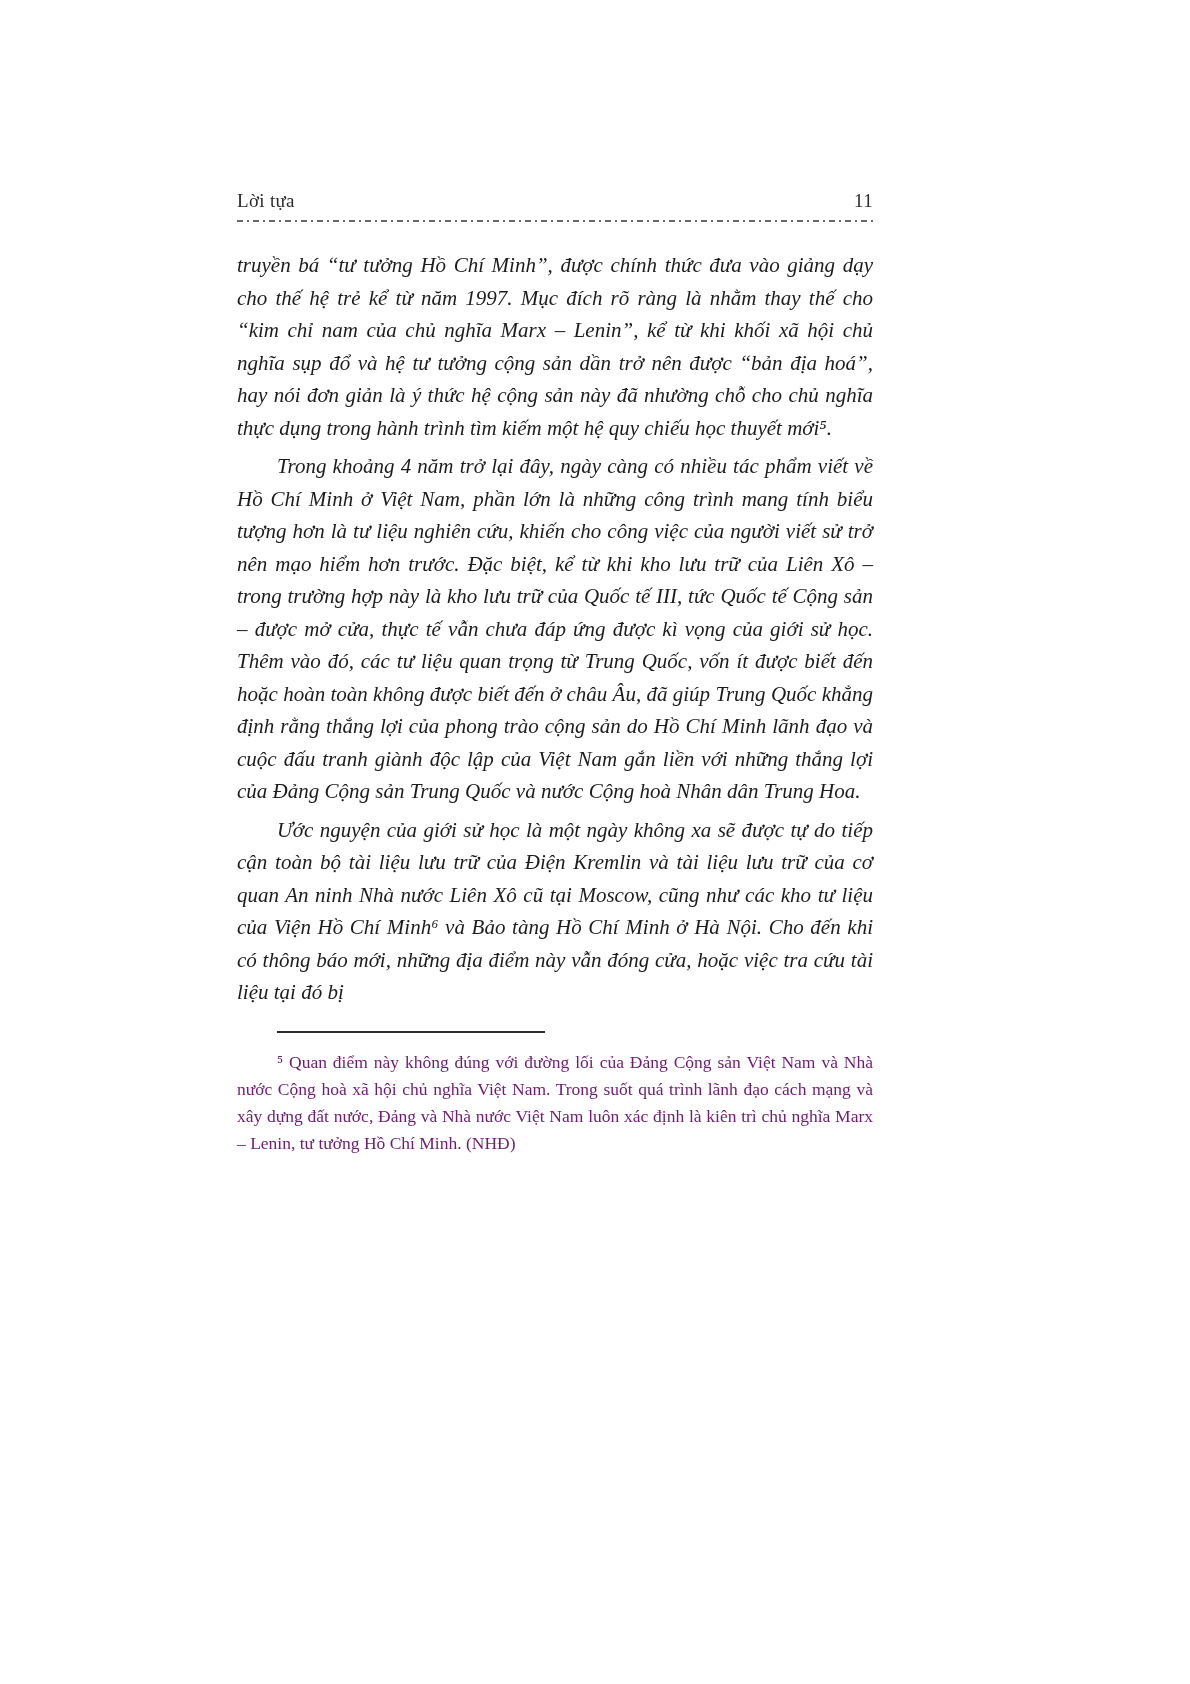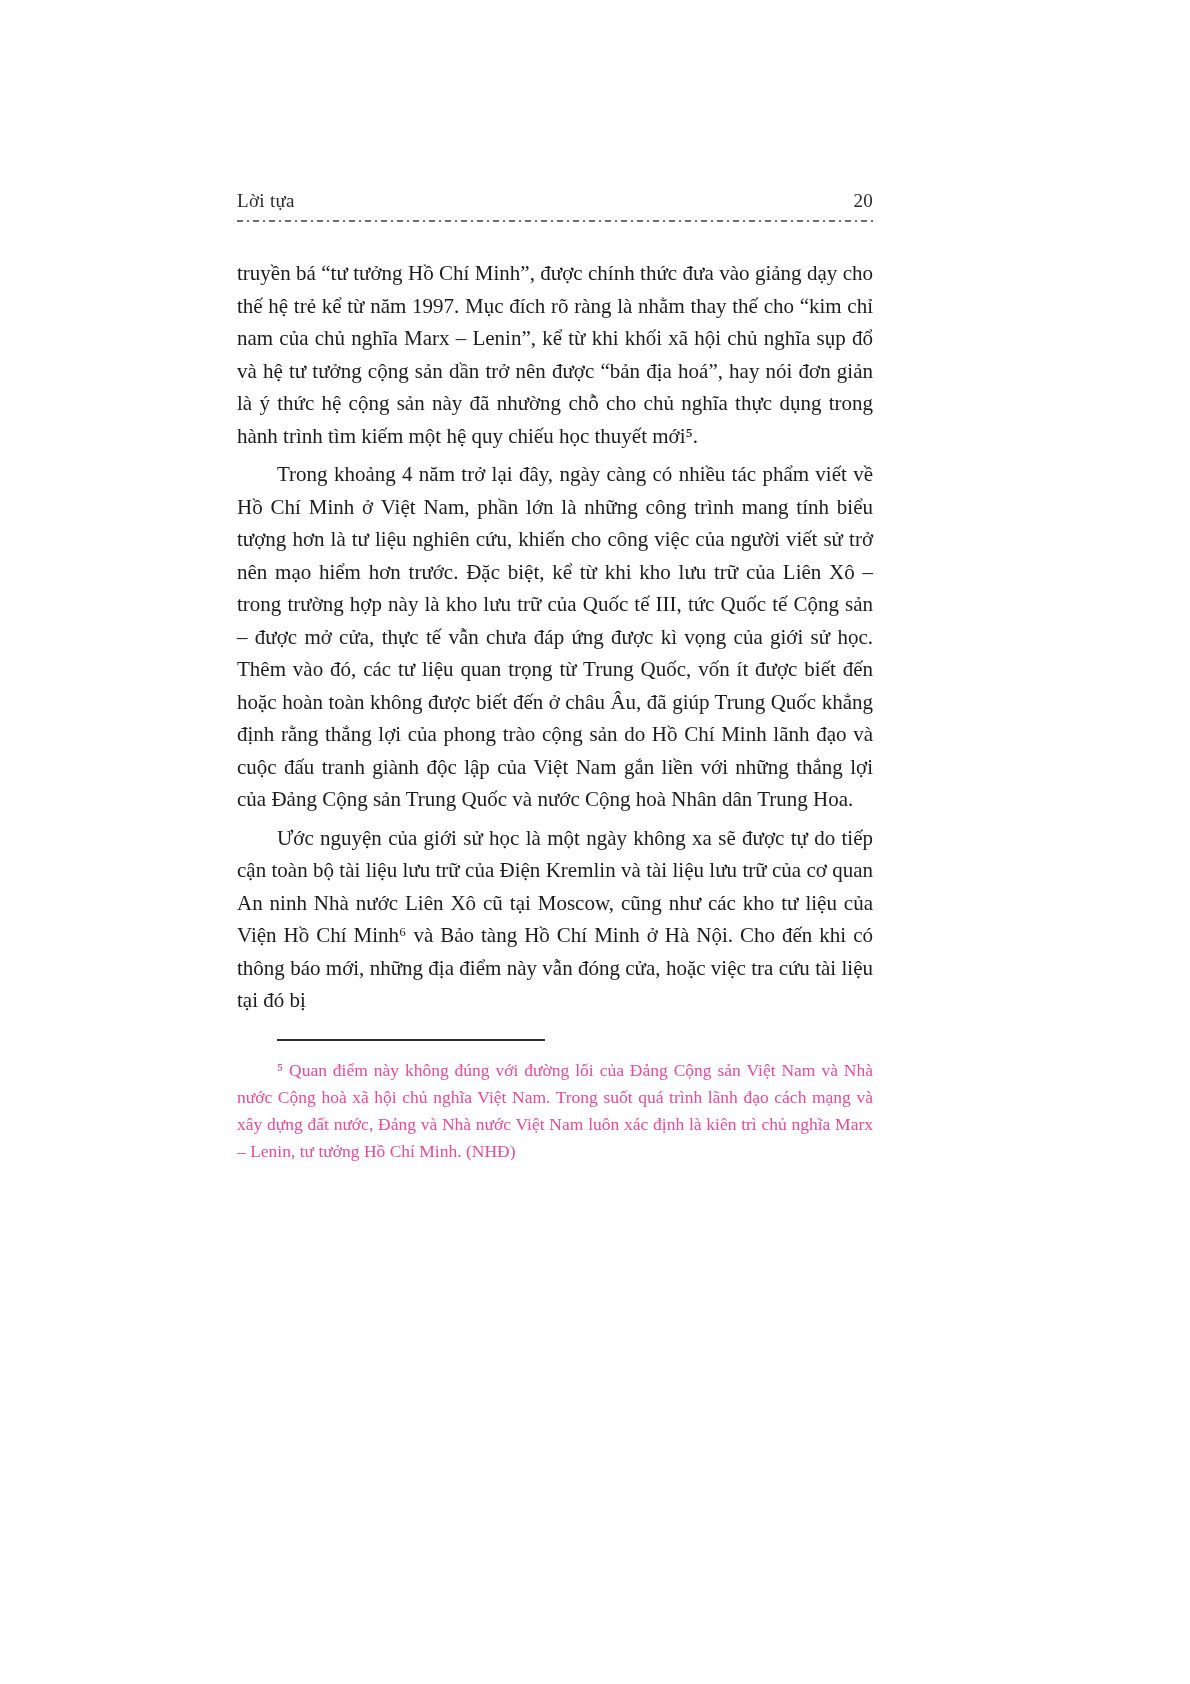--- a/index.html
+++ b/index.html
@@ -35,21 +35,22 @@
     height: 2px;
     background-image: repeating-linear-gradient(
       to right,
       #6a6a6a 0, #6a6a6a 6px,
       transparent 6px, transparent 10px,
       #6a6a6a 10px, #6a6a6a 12px,
       transparent 12px, transparent 16px
     );
   }
   .body-text {
-    margin-top: 35px;
+    margin-top: 27px;
+    font-style: italic;
   }
   p.para {
     margin: 0 0 6px 0;
     font-size: 21px;
     line-height: 32.5px;
     text-align: justify;
     color: #1c1c1c;
   }
   p.para.indent {
     text-indent: 40px;
@@ -59,32 +60,32 @@
     width: 268px;
     height: 0;
     border-top: 2px solid #2e2e2e;
   }
   p.footnote {
     margin: 0 0 10px 0;
     font-size: 17.5px;
     line-height: 27px;
     text-align: justify;
     text-indent: 40px;
-    color: #ec4899;
+    color: #701a75;
   }
 </style>
 </head>
 <body>
 
 <div class="page">
   <div class="content">
 
     <div class="header-row">
       <span>Lời tựa</span>
-      <span>20</span>
+      <span>11</span>
     </div>
     <div class="header-rule"></div>
 
     <div class="body-text">
       <p class="para">truyền bá “tư tưởng Hồ Chí Minh”, được chính thức đưa vào giảng dạy cho thế hệ trẻ kể từ năm 1997. Mục đích rõ ràng là nhằm thay thế cho “kim chỉ nam của chủ nghĩa Marx – Lenin”, kể từ khi khối xã hội chủ nghĩa sụp đổ và hệ tư tưởng cộng sản dần trở nên được “bản địa hoá”, hay nói đơn giản là ý thức hệ cộng sản này đã nhường chỗ cho chủ nghĩa thực dụng trong hành trình tìm kiếm một hệ quy chiếu học thuyết mới⁵.</p>
       <p class="para indent">Trong khoảng 4 năm trở lại đây, ngày càng có nhiều tác phẩm viết về Hồ Chí Minh ở Việt Nam, phần lớn là những công trình mang tính biểu tượng hơn là tư liệu nghiên cứu, khiến cho công việc của người viết sử trở nên mạo hiểm hơn trước. Đặc biệt, kể từ khi kho lưu trữ của Liên Xô – trong trường hợp này là kho lưu trữ của Quốc tế III, tức Quốc tế Cộng sản – được mở cửa, thực tế vẫn chưa đáp ứng được kì vọng của giới sử học. Thêm vào đó, các tư liệu quan trọng từ Trung Quốc, vốn ít được biết đến hoặc hoàn toàn không được biết đến ở châu Âu, đã giúp Trung Quốc khẳng định rằng thắng lợi của phong trào cộng sản do Hồ Chí Minh lãnh đạo và cuộc đấu tranh giành độc lập của Việt Nam gắn liền với những thắng lợi của Đảng Cộng sản Trung Quốc và nước Cộng hoà Nhân dân Trung Hoa.</p>
       <p class="para indent">Ước nguyện của giới sử học là một ngày không xa sẽ được tự do tiếp cận toàn bộ tài liệu lưu trữ của Điện Kremlin và tài liệu lưu trữ của cơ quan An ninh Nhà nước Liên Xô cũ tại Moscow, cũng như các kho tư liệu của Viện Hồ Chí Minh⁶ và Bảo tàng Hồ Chí Minh ở Hà Nội. Cho đến khi có thông báo mới, những địa điểm này vẫn đóng cửa, hoặc việc tra cứu tài liệu tại đó bị</p>
     </div>
 
     <div class="fn-rule"></div>

